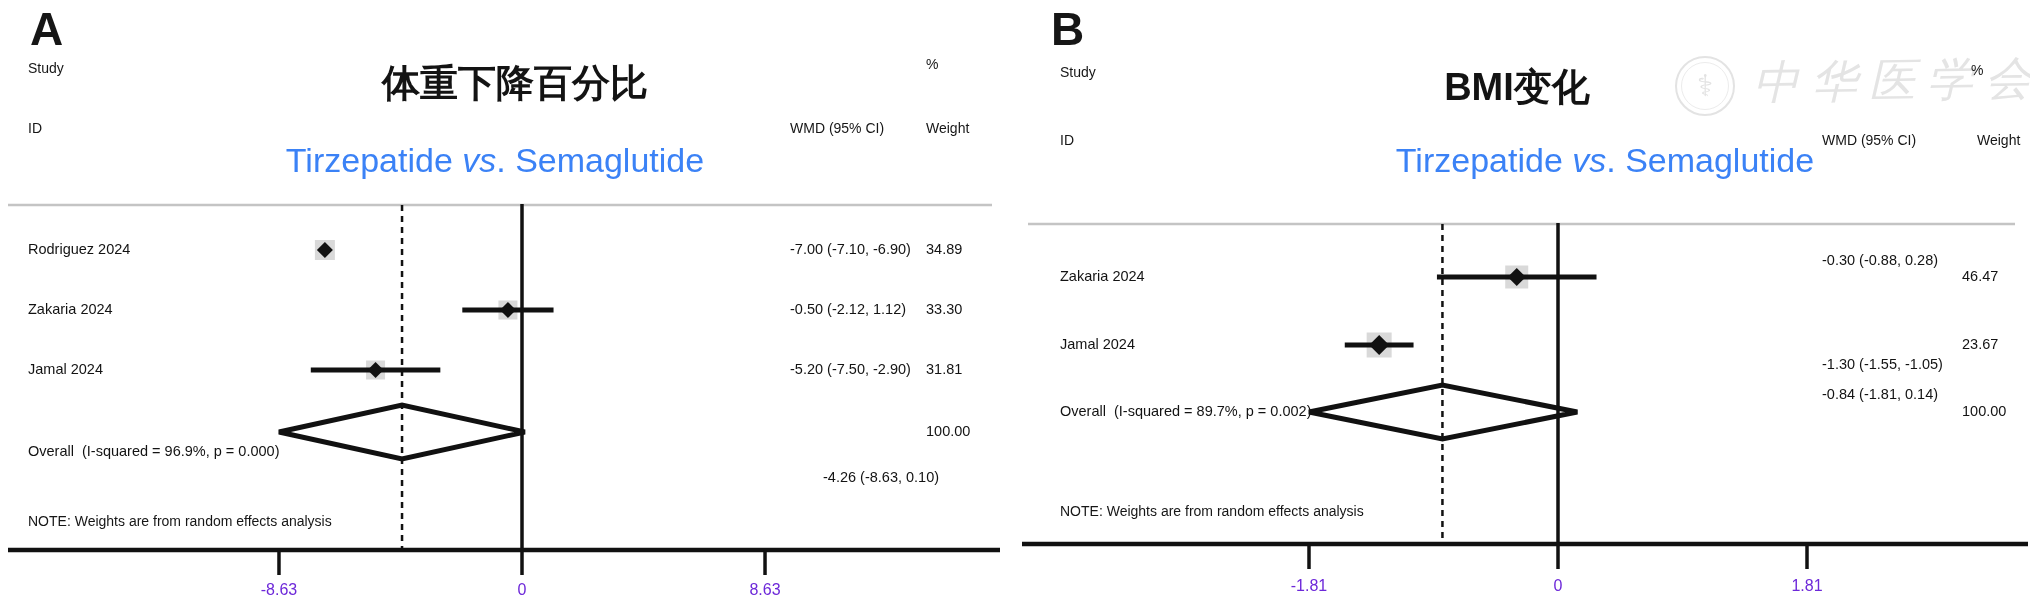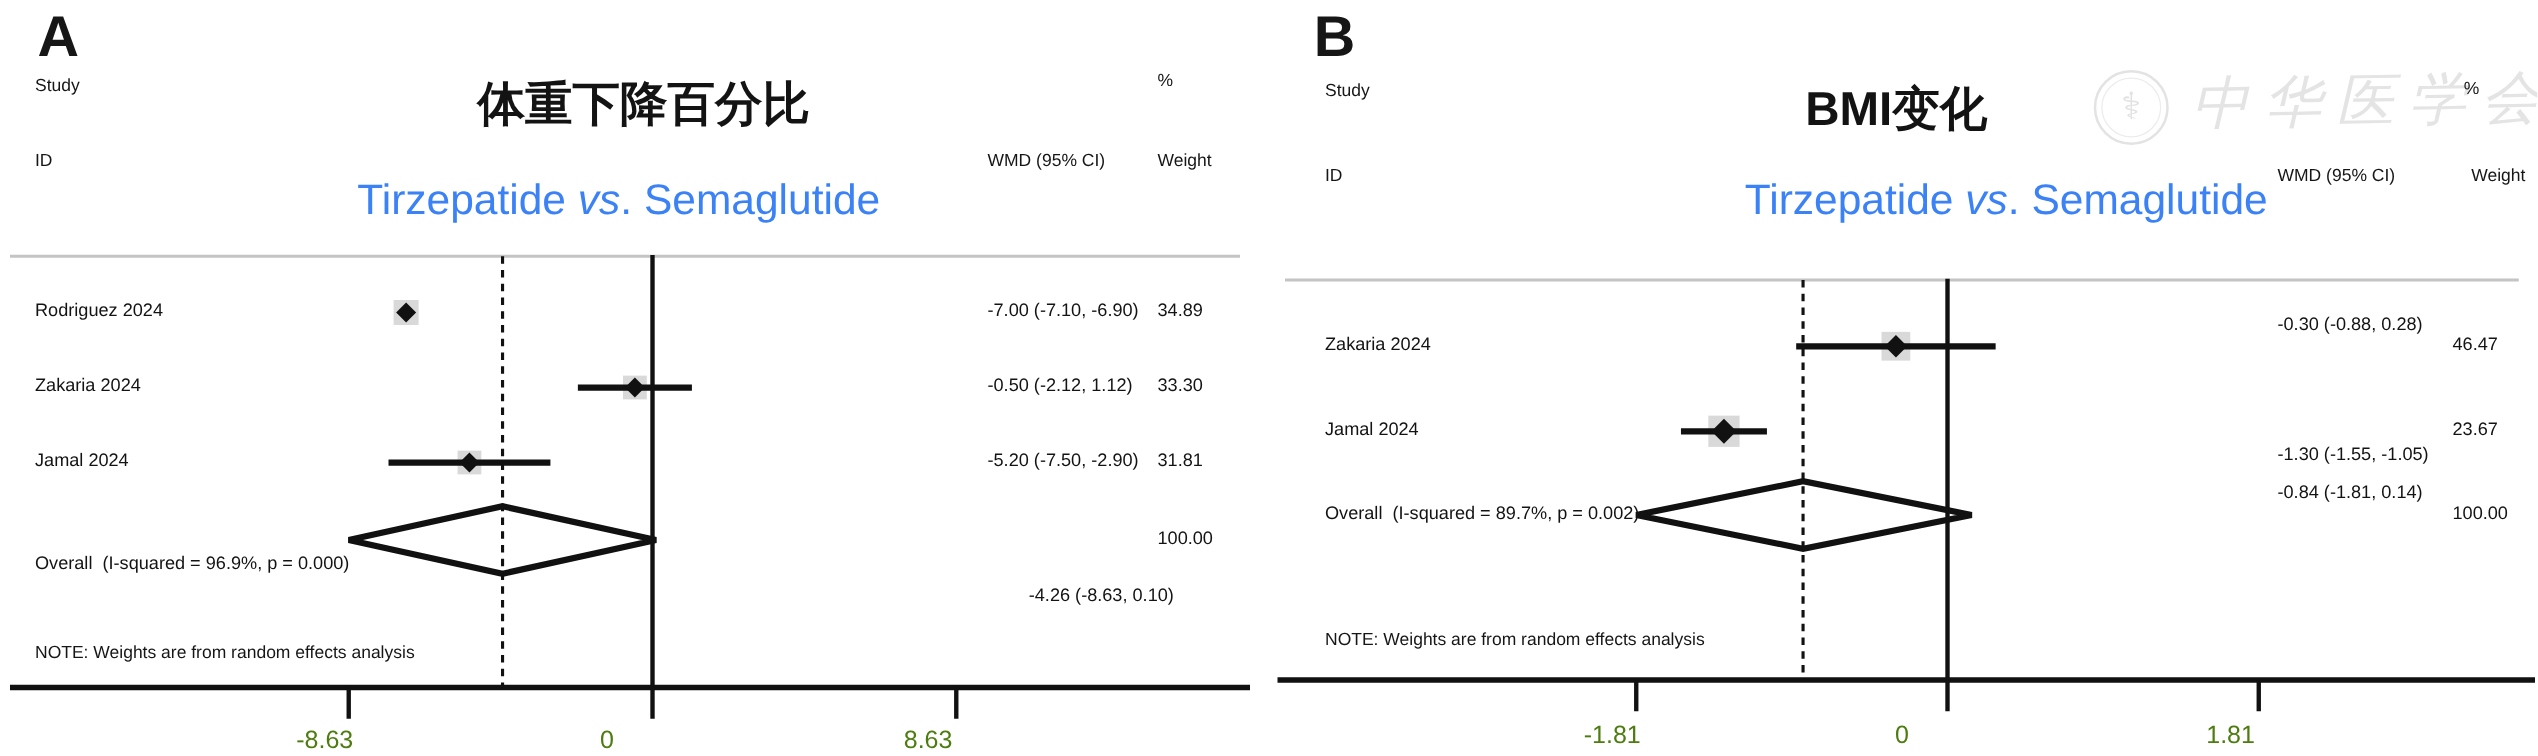--- a/index.html
+++ b/index.html
@@ -33,21 +33,21 @@
   #panel-1 .title-en{left:590px;top:141px;}
   .title-en .vs{font-style:italic;}
 
   .note{position:absolute;font-size:14px;color:#161616;}
   #panel-0 .note{left:28px;top:513px;}
   #panel-1 .note{left:45px;top:503px;}
 
   svg.plot{position:absolute;left:0;top:0;width:1015px;height:605px;}
 
   .slabel,.wmdv,.wgtv{position:absolute;font-size:14.5px;color:#131313;white-space:pre;}
-  .tick-label{position:absolute;width:84px;margin-left:-42px;text-align:left;font-size:20px;color:#4d7c0f;}
+  .tick-label{position:absolute;width:84px;margin-left:-42px;text-align:center;font-size:16px;color:#6d28d9;}
 
   
   .watermark{position:absolute;left:660px;top:48px;width:340px;height:80px;pointer-events:none;}
   .wm-seal{position:absolute;left:0;top:8px;width:56px;height:56px;border:2px solid #e3e3e3;border-radius:50%;
            display:flex;align-items:center;justify-content:center;}
   .wm-seal:before{content:"";position:absolute;inset:4px;border:1px solid #ececec;border-radius:50%;}
   .wm-seal-glyph{font-size:30px;color:#e2e2e2;line-height:1;}
   .wm-text{position:absolute;left:78px;top:2px;font-family:"DejaVu Serif",serif;font-style:italic;
            font-size:46px;color:#e4e4e4;letter-spacing:12px;white-space:nowrap;transform:rotate(-1deg);}
 </style>

